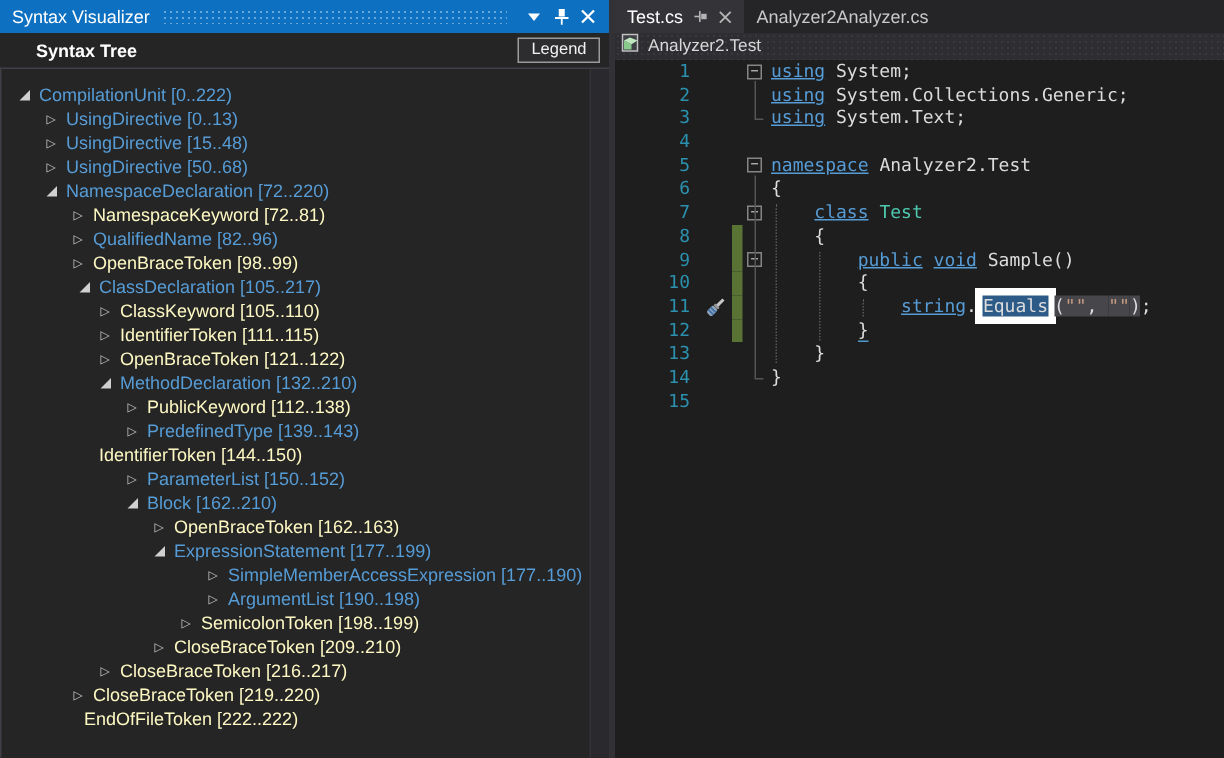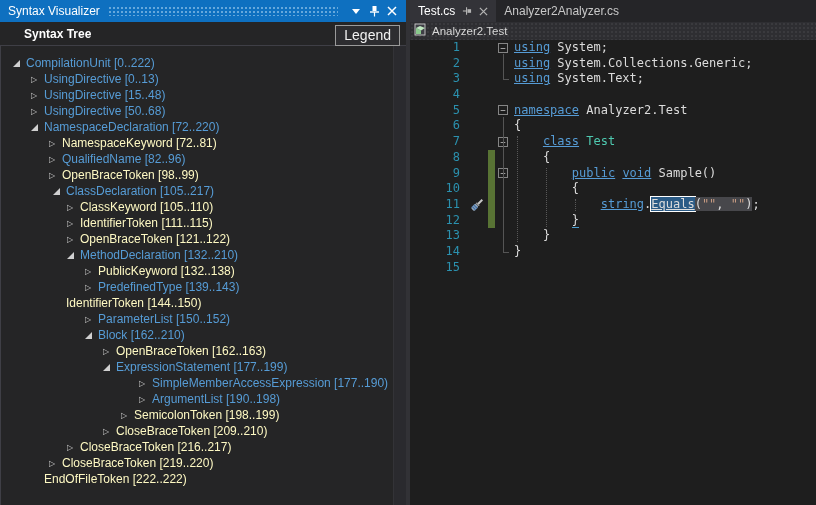--- a/index.html
+++ b/index.html
@@ -10,21 +10,21 @@
   
   #tool-window { position:absolute; left:0; top:0; width:406px; height:505px; background:#252526; }
   #tw-titlebar { position:relative; height:22px; background:#0E70C0; display:flex; align-items:center; padding:0 6px 0 8px; }
   #tw-title { color:#FFFFFF; font-size:12px; white-space:nowrap; }
   #tw-grip { flex:1; height:10px; margin:0 8px;
              background-image:radial-gradient(#66A8DC 0.8px, transparent 0.9px);
              background-size:4px 4px; }
   .tw-btn { width:16px; height:16px; display:flex; align-items:center; justify-content:center; color:#FFFFFF; margin-left:2px; cursor:default; }
   #tw-header { position:relative; height:24px; display:flex; align-items:center; padding:0 24px; background:#252526; border-bottom:1px solid #3F3F46;}
   #tw-header-label { color:#FFFFFF; font-weight:bold; font-size:12px; }
-  #legend-btn { position:absolute; right:6px; top:3px; padding:1px 8px 2px 8px; font-size:14px;
+  #legend-btn { position:absolute; right:6px; top:3px; padding:1px 8px 2px 8px; font-size:11px;
                 color:#F1F1F1; background:#2D2D30; border:1px solid #9A9A9A; }
   #tree-wrap { position:absolute; left:0; top:46px; width:406px; height:459px; background:#252526;
                border-left:1px solid #3F3F46; overflow:hidden; }
   #tree { padding-top:10px; }
   .tree-row { height:16px; display:flex; white-space:nowrap; font-size:12px; }
   .glyph { display:inline-flex; width:14px; height:14px; align-items:center; justify-content:center; flex:0 0 14px; }
   .g-closed { color:#C8C8C8; font-size:8px; }
   .g-open i { display:block; width:0; height:0; border-left:7px solid transparent; border-bottom:7px solid #D0D0D0; }
   .tree-label { padding:0 3px; line-height:15px; }
   .tree-label.nd { color:#569CD6; }
@@ -53,21 +53,21 @@
   .tool { width:20px; flex:0 0 20px; position:relative; }
   .chg { width:7px; flex:0 0 7px; }
   .chg.on { background:#587334; }
   .fold { width:17px; flex:0 0 17px; position:relative; }
   .fold-box { position:absolute; left:3px; top:2.5px; width:10px; height:10px; border:1px solid #858585;
               background:#1E1E1E; color:#C8C8C8; font-size:9px; line-height:8px; text-align:center; }
   .src { white-space:pre; line-height:15.7px; padding-left:2px; color:#DCDCDC; }
   .tok-kw { color:#569CD6;text-decoration:underline; }
   .tok-pl { color:#DCDCDC; }
   .tok-ty { color:#4EC9B0; }
-  .tok-eq { color:#DCDCDC; background:#2B5B86; border:1px solid #ffffff; margin:-1px;text-decoration:underline; }
+  .tok-eq { color:#DCDCDC; background:#2B5B86; border:5px solid #ffffff; margin:-1px; }
   .tok-par { color:#DCDCDC; background:#47474B; }
   .tok-str { color:#C79B82; background:#47474B; }
   .tok-ul { color:#DCDCDC; border-bottom:1px solid #4B9CCD; }
   .guide { position:absolute; width:0; }
   .guide.solid { border-left:1px solid #555555; }
   .guide.dotted { border-left:1px dotted #585858; }
   .guide .corner { position:absolute; left:0; bottom:0; width:5px; height:0; border-bottom:1px solid #555555; }
 </style>
 </head>
 <body>
@@ -159,21 +159,21 @@
             <span class="tree-label tk">OpenBraceToken [121..122)</span>
           </div>
           <div class="tree-row" style="padding-left: 62px;">
             <span class="glyph g-open">
               <i></i>
             </span>
             <span class="tree-label nd">MethodDeclaration [132..210)</span>
           </div>
           <div class="tree-row" style="padding-left: 80px;">
             <span class="glyph g-closed">▷</span>
-            <span class="tree-label tk">PublicKeyword [132..138)</span>
+            <span class="tree-label tk">PublicKeyword [112..138)</span>
           </div>
           <div class="tree-row" style="padding-left: 80px;">
             <span class="glyph g-closed">▷</span>
             <span class="tree-label nd">PredefinedType [139..143)</span>
           </div>
           <div class="tree-row" style="padding-left: 48px;">
             <span class="glyph g-none"></span>
             <span class="tree-label tk">IdentifierToken [144..150)</span>
           </div>
           <div class="tree-row" style="padding-left: 80px;">
@@ -213,21 +213,21 @@
             <span class="tree-label tk">CloseBraceToken [209..210)</span>
           </div>
           <div class="tree-row" style="padding-left: 62px;">
             <span class="glyph g-closed">▷</span>
             <span class="tree-label tk">CloseBraceToken [216..217)</span>
           </div>
           <div class="tree-row" style="padding-left: 44px;">
             <span class="glyph g-closed">▷</span>
             <span class="tree-label tk">CloseBraceToken [219..220)</span>
           </div>
-          <div class="tree-row" style="padding-left: 26px;">
+          <div class="tree-row" style="padding-left: 26px; gap: 12px;">
             <span class="glyph g-none"></span>
             <span class="tree-label tk">EndOfFileToken [222..222)</span>
           </div>
         </div>
       <div id="tree-scroll"></div>
     </div>
   </div>
 
   <div id="splitter"></div>
 

